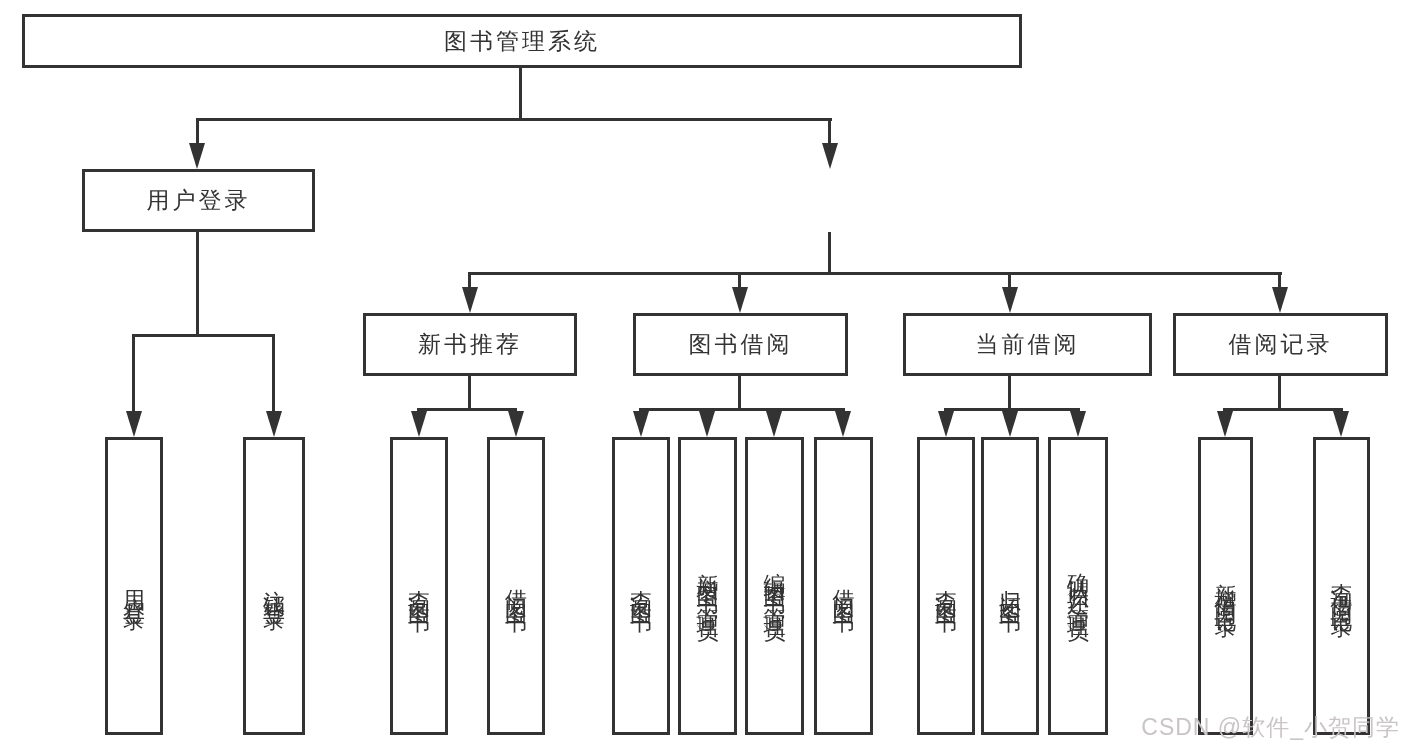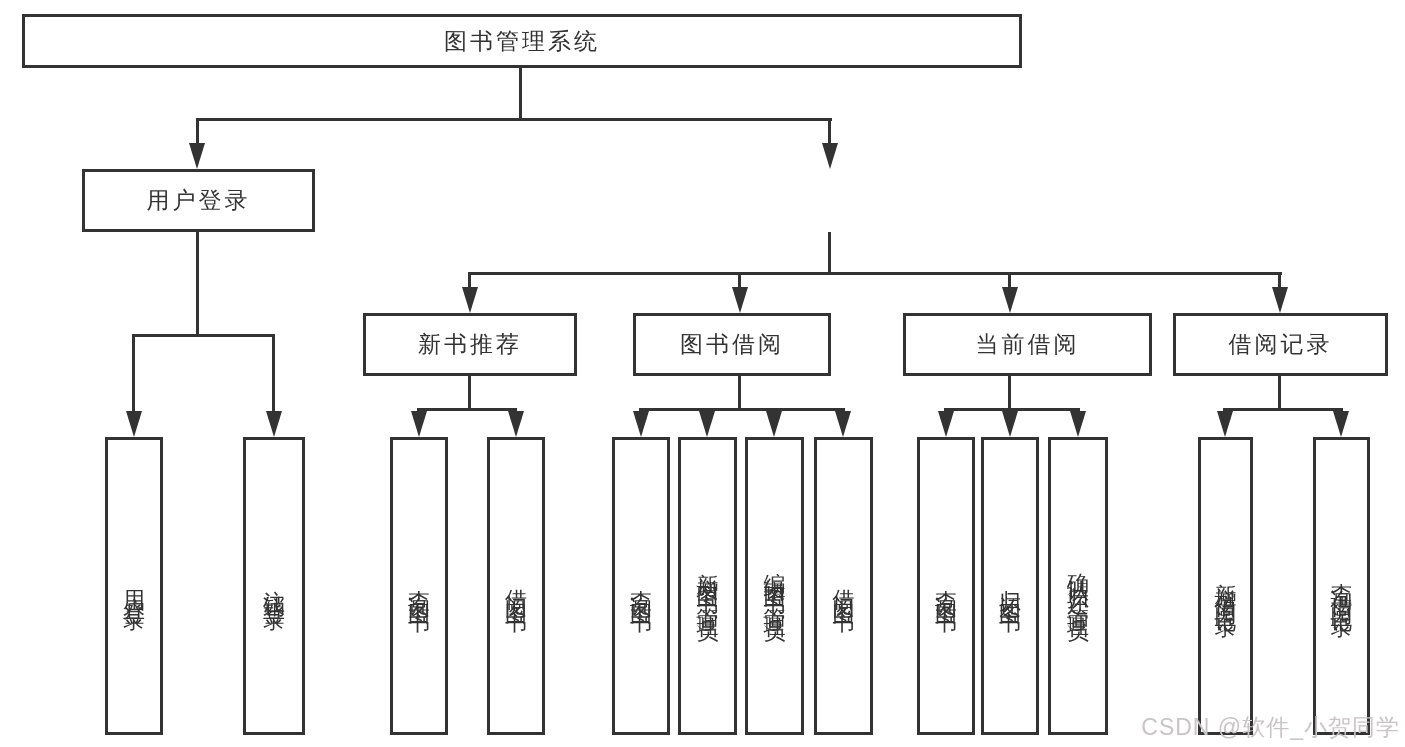--- a/index.html
+++ b/index.html
@@ -63,21 +63,21 @@
   <div class="vline" style="left:738px;top:272px;height:18px;"></div>
   <div class="arrow" style="left:732px;top:287px;"></div>
   <div class="vline" style="left:1008px;top:272px;height:18px;"></div>
   <div class="arrow" style="left:1002px;top:287px;"></div>
   <div class="vline" style="left:1278px;top:272px;height:18px;"></div>
   <div class="arrow" style="left:1272px;top:287px;"></div>
 
   <div class="box hbox" style="left:363px;top:313px;width:214px;height:63px;">
     <span>新书推荐</span>
   </div>
-  <div class="box hbox" style="left:633px;top:313px;width:198px;height:63px;">
+  <div class="box hbox" style="left:633px;top:313px;width:215px;height:63px;">
     <span>图书借阅</span>
   </div>
   <div class="box hbox" style="left:903px;top:313px;width:249px;height:63px;">
     <span>当前借阅</span>
   </div>
   <div class="box hbox" style="left:1173px;top:313px;width:215px;height:63px;">
     <span>借阅记录</span>
   </div>
 
   <div class="vline" style="left:468px;top:376px;height:35px;"></div>

